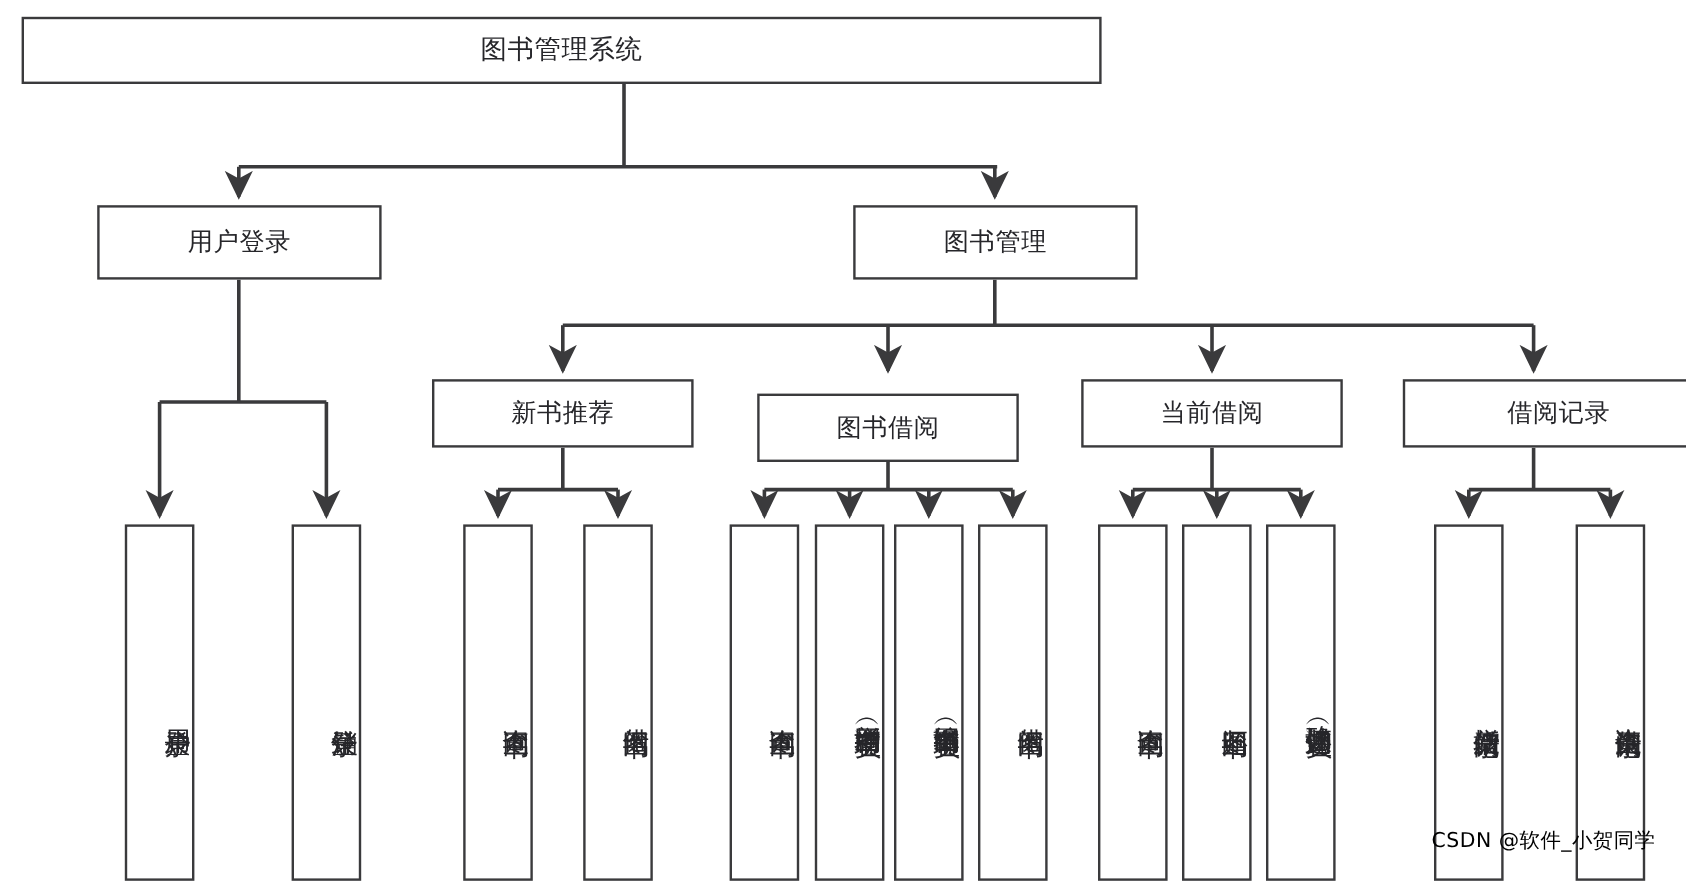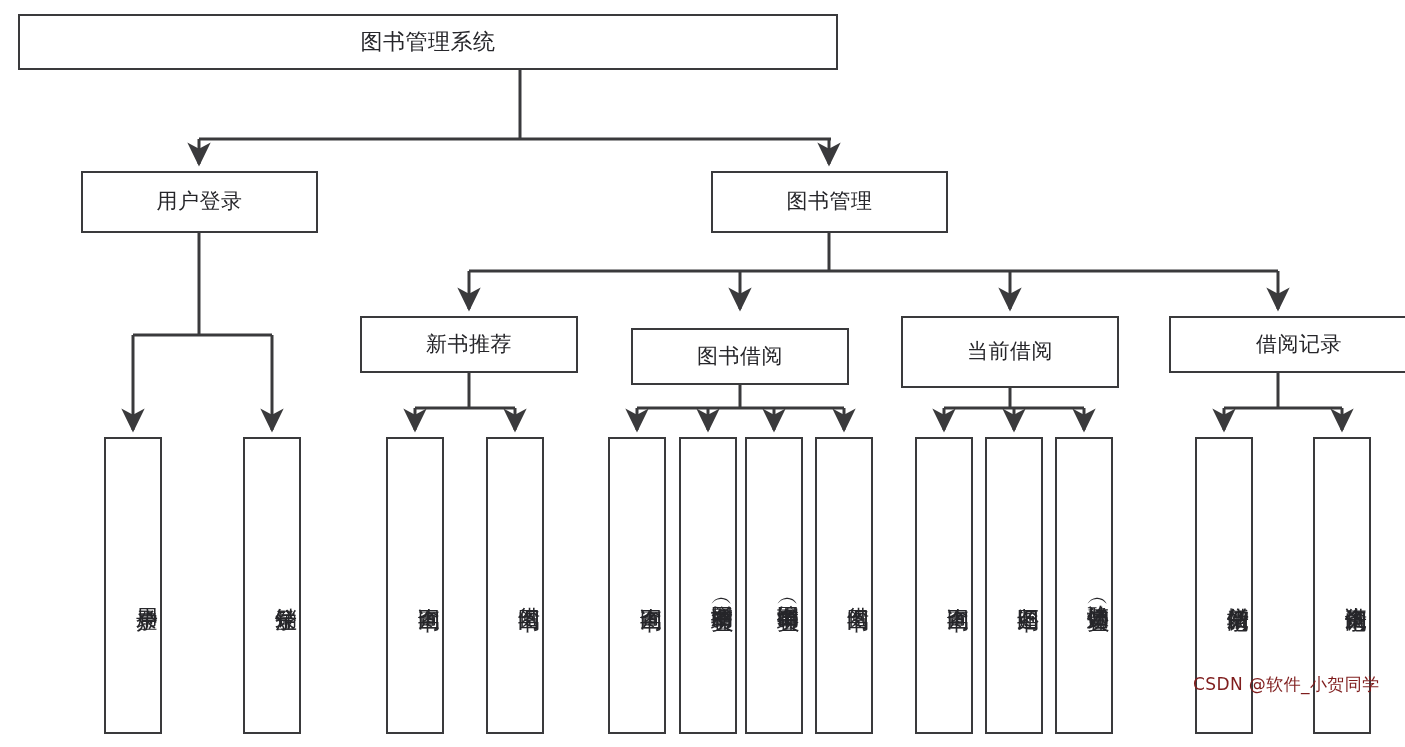--- a/index.html
+++ b/index.html
@@ -113,38 +113,38 @@
       <path d="M1014,408 L1014,430" marker-end="url(#arrow)"></path>
       <path d="M1084,408 L1084,430" marker-end="url(#arrow)"></path>
 
       <path d="M1278,373 L1278,408"></path>
       <path d="M1224,408 L1342,408"></path>
       <path d="M1224,408 L1224,430" marker-end="url(#arrow)"></path>
       <path d="M1342,408 L1342,430" marker-end="url(#arrow)"></path>
     </g>
   </svg>
 
-  <div class="node node-h node-root" style="left: 18px; top: 14px; width: 820px; height: 56px; border-color: rgb(58, 58, 60); color: rgb(38, 38, 42);">
+  <div class="node node-h node-root" style="left: 18px; top: 14px; width: 900px; height: 56px; border-color: rgb(58, 58, 60); color: rgb(38, 38, 42);">
     <span>图书管理系统</span>
   </div>
 
   <div class="node node-h" style="left: 81px; top: 171px; width: 237px; height: 62px; border-color: rgb(58, 58, 60); color: rgb(38, 38, 42);">
     <span>用户登录</span>
   </div>
   <div class="node node-h" style="left: 360px; top: 316px; width: 218px; height: 57px; border-color: rgb(58, 58, 60); color: rgb(38, 38, 42);">
     <span>新书推荐</span>
   </div>
 
   <div class="node node-h" style="left: 711px; top: 171px; width: 237px; height: 62px; border-color: rgb(58, 58, 60); color: rgb(38, 38, 42);">
     <span>图书管理</span>
   </div>
   <div class="node node-h" style="left: 631px; top: 328px; width: 218px; height: 57px; border-color: rgb(58, 58, 60); color: rgb(38, 38, 42);">
     <span>图书借阅</span>
   </div>
-  <div class="node node-h" style="left: 901px; top: 316px; width: 218px; height: 72px; border-color: rgb(58, 58, 60); color: rgb(38, 38, 42);">
+  <div class="node node-h" style="left: 901px; top: 316px; width: 218px; height: 57px; border-color: rgb(58, 58, 60); color: rgb(38, 38, 42);">
     <span>当前借阅</span>
   </div>
   <div class="node node-h" style="left: 1169px; top: 316px; width: 260px; height: 57px; border-color: rgb(58, 58, 60); color: rgb(38, 38, 42);">
     <span>借阅记录</span>
   </div>
 
   <div class="node node-v" style="left: 104px; top: 437px; width: 58px; height: 297px; border-color: rgb(58, 58, 60); color: rgb(38, 38, 42);">
     <span>用户登录</span>
   </div>
   <div class="node node-v" style="left: 243px; top: 437px; width: 58px; height: 297px; border-color: rgb(58, 58, 60); color: rgb(38, 38, 42);">
@@ -177,15 +177,15 @@
   <div class="node node-v" style="left: 1055px; top: 437px; width: 58px; height: 297px; border-color: rgb(58, 58, 60); color: rgb(38, 38, 42);">
     <span>确认归还（管理员）</span>
   </div>
   <div class="node node-v" style="left: 1195px; top: 437px; width: 58px; height: 297px; border-color: rgb(58, 58, 60); color: rgb(38, 38, 42);">
     <span>新增借阅记录</span>
   </div>
   <div class="node node-v" style="left: 1313px; top: 437px; width: 58px; height: 297px; border-color: rgb(58, 58, 60); color: rgb(38, 38, 42);">
     <span>查询借阅记录</span>
   </div>
 
-  <div class="watermark" style="left: 1193px; top: 673px; color: #7f1d1d;">CSDN @软件_小贺同学</div>
+  <div class="watermark" style="left: 1193px; top: 689px; color: #000000;">CSDN @软件_小贺同学</div>
 
 </div>
 
 </body></html>

